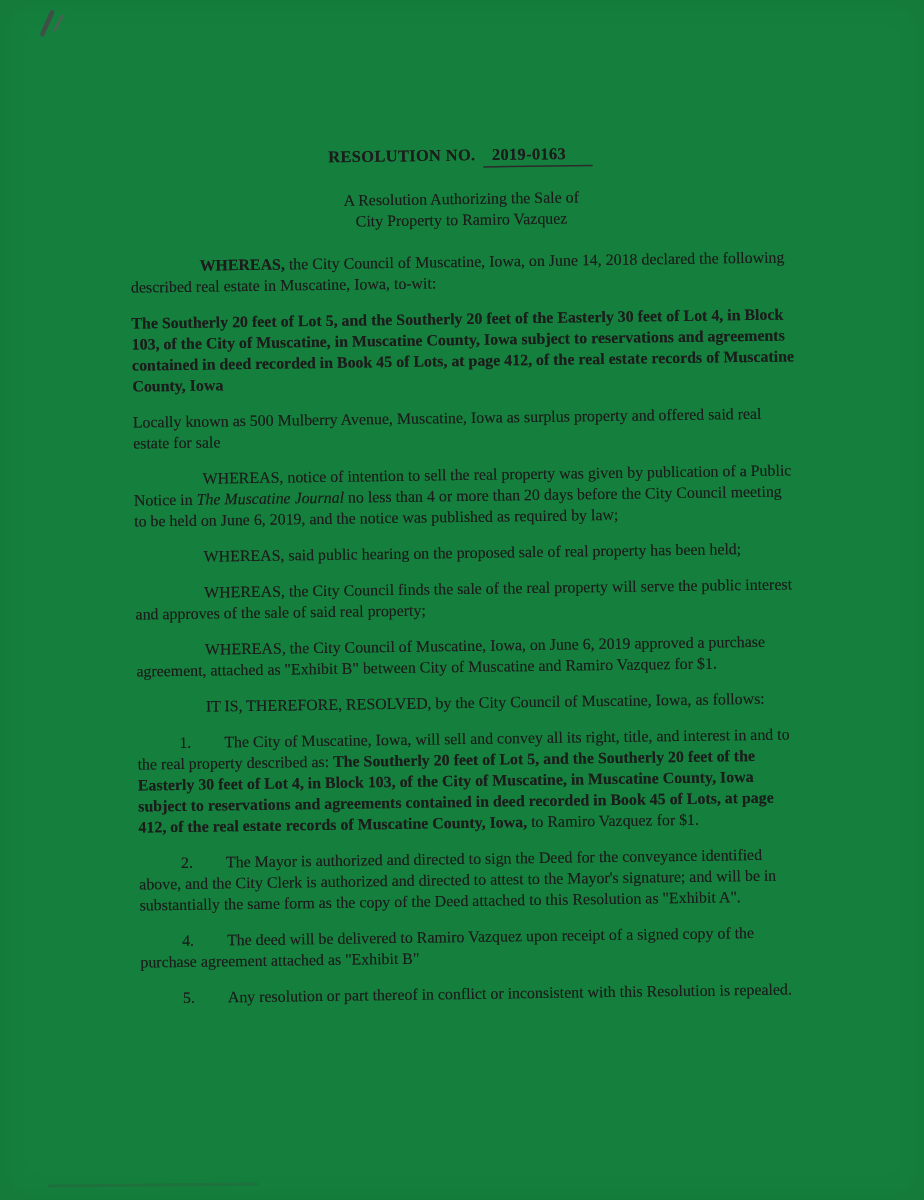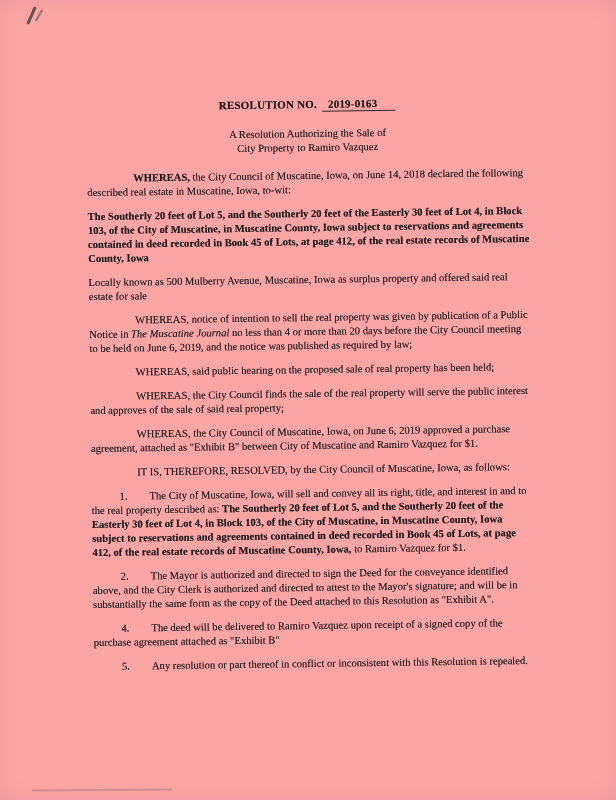--- a/index.html
+++ b/index.html
@@ -4,21 +4,21 @@
 <style>
   html, body { margin: 0; padding: 0; }
   body {
     width: 616px; height: 800px;
     background: #f1f0ee;
     overflow: hidden;
     font-family: "Liberation Serif", "DejaVu Serif", serif;
   }
   .page {
     position: absolute; inset: 0;
-    background: #fca5a5;
+    background: #15803d;
     box-shadow: inset 0 0 22px rgba(0,0,0,0.07);
     font-family: Liberation Serif, serif;
   }
   .content {
     position: absolute; left: 86px; right: 88px; top: 97px;
     color: #1c1c1c;
     font-size: 10.6px;
     line-height: 14px;
     transform: rotate(-0.8deg);
     transform-origin: 50% 0;

